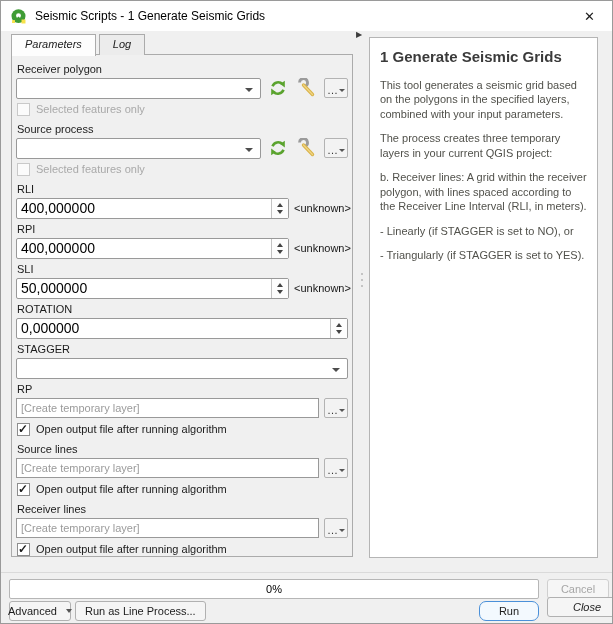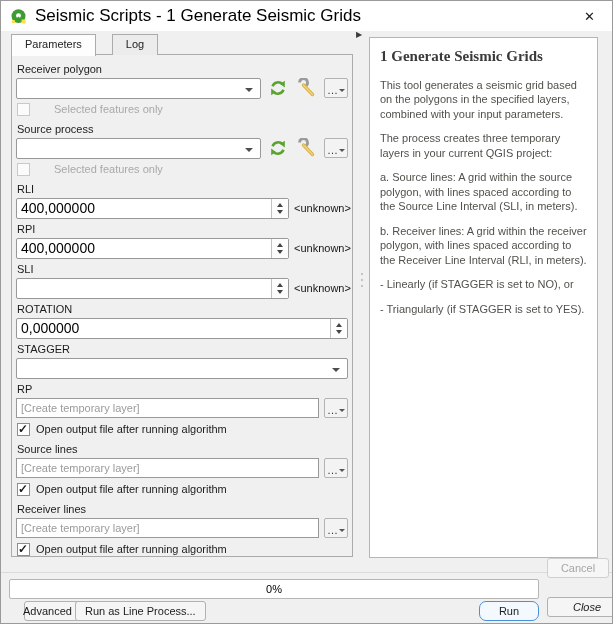--- a/index.html
+++ b/index.html
@@ -11,32 +11,33 @@
     font-size: 11px; color: #1b1b1b;
     border: 1px solid #9a9a9a;
     overflow: hidden;
   }
   
   .titlebar {
     position: absolute; top:0; left:0; right:0; height:30px;
     background:#ffffff; display:flex; align-items:center; padding-left:9px;
   }
   .app-icon { width:17px; height:17px; margin-right:8px; flex:0 0 auto; }
-  .win-title { font-size:17px; color:#000; }
+  .win-title { font-size:12px; color:#000; }
   .close-btn {
     margin-left:auto; width:45px; height:30px; display:flex;
     align-items:center; justify-content:center;
     font-size:13px; color:#1a1a1a; cursor:default;
   }
   
   .tabbar { position:absolute; left:10px; top:33px; display:flex; height:21px; z-index:2; }
   .tab {
     padding:3px 13px 0; border:1px solid #ababab; border-bottom:none;
-    background:#ececec; margin-right:16px; font-size:11px; color:#222;
+    background:#ececec; margin-right:3px; font-size:11px; color:#222;
     height:21px;
+    font-style:italic;
   }
   .tab.active { background:#fdfdfd; height:22px; position:relative; top:0; }
   .pane {
     position:absolute; left:10px; top:53px; width:342px; height:503px;
     border:1px solid #ababab; background:#f0f0f0; padding:4px 4px 0 4px;
     display:flex; flex-direction:column; overflow:hidden;
   }
   
   .flabel { margin:4px 1px 2px; line-height:12px; }
   .frow { display:flex; align-items:center; gap:5px; height:22px; flex:0 0 auto; }
@@ -58,21 +59,21 @@
   .browse-btn .mini-arrow{
     width:0;height:0;border-left:3px solid transparent;border-right:3px solid transparent;
     border-top:3px solid #555; margin-bottom:5px;
   }
   .cbrow { display:flex; align-items:center; gap:6px; height:20px; flex:0 0 auto; padding-left:1px; }
   .cb { width:13px; height:13px; background:#fff; border:1px solid #8e8e8e; position:relative; flex:0 0 auto; }
   .cb.checked::after {
     content:"✓"; position:absolute; left:0px; top:-2px; font-size:12px; font-weight:bold; color:#1c1c1c;
   }
   .cb.disabled { border-color:#c9c9c9; background:#fbfbfb; }
-  .dis-label { color:#a9a9a9;margin-left:18px; }
+  .dis-label { color:#a9a9a9; }
   .spinbox {
     flex:1 1 auto; height:21px; background:#fff; border:1px solid #999; border-radius:2px;
     position:relative; padding:0 20px 0 4px;
   }
   .spinbox input {
     width:100%; height:100%; border:none; outline:none; font-family:"Liberation Sans",sans-serif;
     font-size:14px; color:#000; background:transparent; padding:0;
   }
   .spin-btns {
     position:absolute; right:0; top:0; bottom:0; width:17px; border-left:1px solid #c3c3c3;
@@ -90,21 +91,21 @@
   
   .split-arrow { position:absolute; left:355px; top:29px; font-size:8px; color:#3c3c3c; }
   .split-dots { position:absolute; left:360px; top:268px; width:3px; }
   .split-dots i { display:block; width:2px; height:2px; background:#c4c4c4; margin:4px 0; }
   
   .help {
     position:absolute; left:368px; top:36px; width:229px; height:521px;
     background:#fff; border:1px solid #b5b5b5; padding:8px 10px;
     color:#51514b; font-size:11px; line-height:1.32; overflow:hidden;
   }
-  .help h1 { font-size:15px; font-weight:bold; color:#3a3a3a; margin:1px 0 11px; font-family:Liberation Serif, serif; }
+  .help h1 { font-size:15px; font-weight:bold; color:#3a3a3a; margin:1px 0 11px; font-family:Liberation Sans, sans-serif; }
   .help p { margin-bottom:10px; }
   
   .footer-line { position:absolute; left:0; right:0; top:571px; height:1px; background:#dadada; }
   .progress {
     position:absolute; left:8px; top:578px; width:530px; height:20px;
     background:#fff; border:1px solid #b6b6b6; border-radius:2px;
     text-align:center; line-height:18px; color:#000;
   }
   .btn {
     position:absolute; height:20px; border:1px solid #b1b1b1; border-radius:3px;
@@ -223,20 +224,21 @@
             <i class="tri-up"></i>
             <i class="tri-dn"></i>
           </span>
       </div>
       <span class="suffix">&lt;unknown&gt;</span>
     </div>
 
     <div class="flabel">SLI</div>
     <div class="frow">
       <div class="spinbox">
+        <input value="50,000000" style="">
         <span class="spin-btns">
             <i class="tri-up"></i>
             <i class="tri-dn"></i>
           </span>
       </div>
       <span class="suffix">&lt;unknown&gt;</span>
     </div>
 
     <div class="flabel">ROTATION</div>
     <div class="frow">
@@ -301,31 +303,30 @@
   <span class="split-dots">
       <i></i>
       <i></i>
       <i></i>
     </span>
 
   <div class="help">
     <h1>1 Generate Seismic Grids</h1>
     <p>This tool generates a seismic grid based on the polygons in the specified layers, combined with your input parameters.</p>
     <p>The process creates three temporary layers in your current QGIS project:</p>
-    <p>a. Source lines: A grid within the source polygon, with lines spaced according to the Source Line Interval (SLI, in meters).</p>
     <p>b. Receiver lines: A grid within the receiver polygon, with lines spaced according to the Receiver Line Interval (RLI, in meters).</p>
     <p>- Linearly (if STAGGER is set to NO), or</p>
     <p>- Triangularly (if STAGGER is set to YES).</p>
   </div>
 
   <div class="footer-line"></div>
   <div class="progress">0%</div>
-  <div class="btn disabled" style="left:546px; top:557px; width:62px;">Cancel</div>
-
-  <div class="btn" style="left:23px; top:600px; width:62px;text-align:center;">
+  <div class="btn disabled" style="left:546px; top:578px; width:62px;">Cancel</div>
+
+  <div class="btn" style="left:8px; top:600px; width:62px;text-align:center;">
     <span>Advanced</span>
     <span class="adv-sep"></span>
     <span class="adv-arrow" style="margin-left:3px;"></span>
   </div>
   <div class="btn" style="left:74px; top:600px; padding:0 9px;">Run as Line Process...</div>
   <div class="btn default" style="left:478px; top:600px; width:60px;">Run</div>
   <div class="btn" style="left:546px; top:596px; width:80px;font-style:italic;">Close</div>
 
 </div>
 

